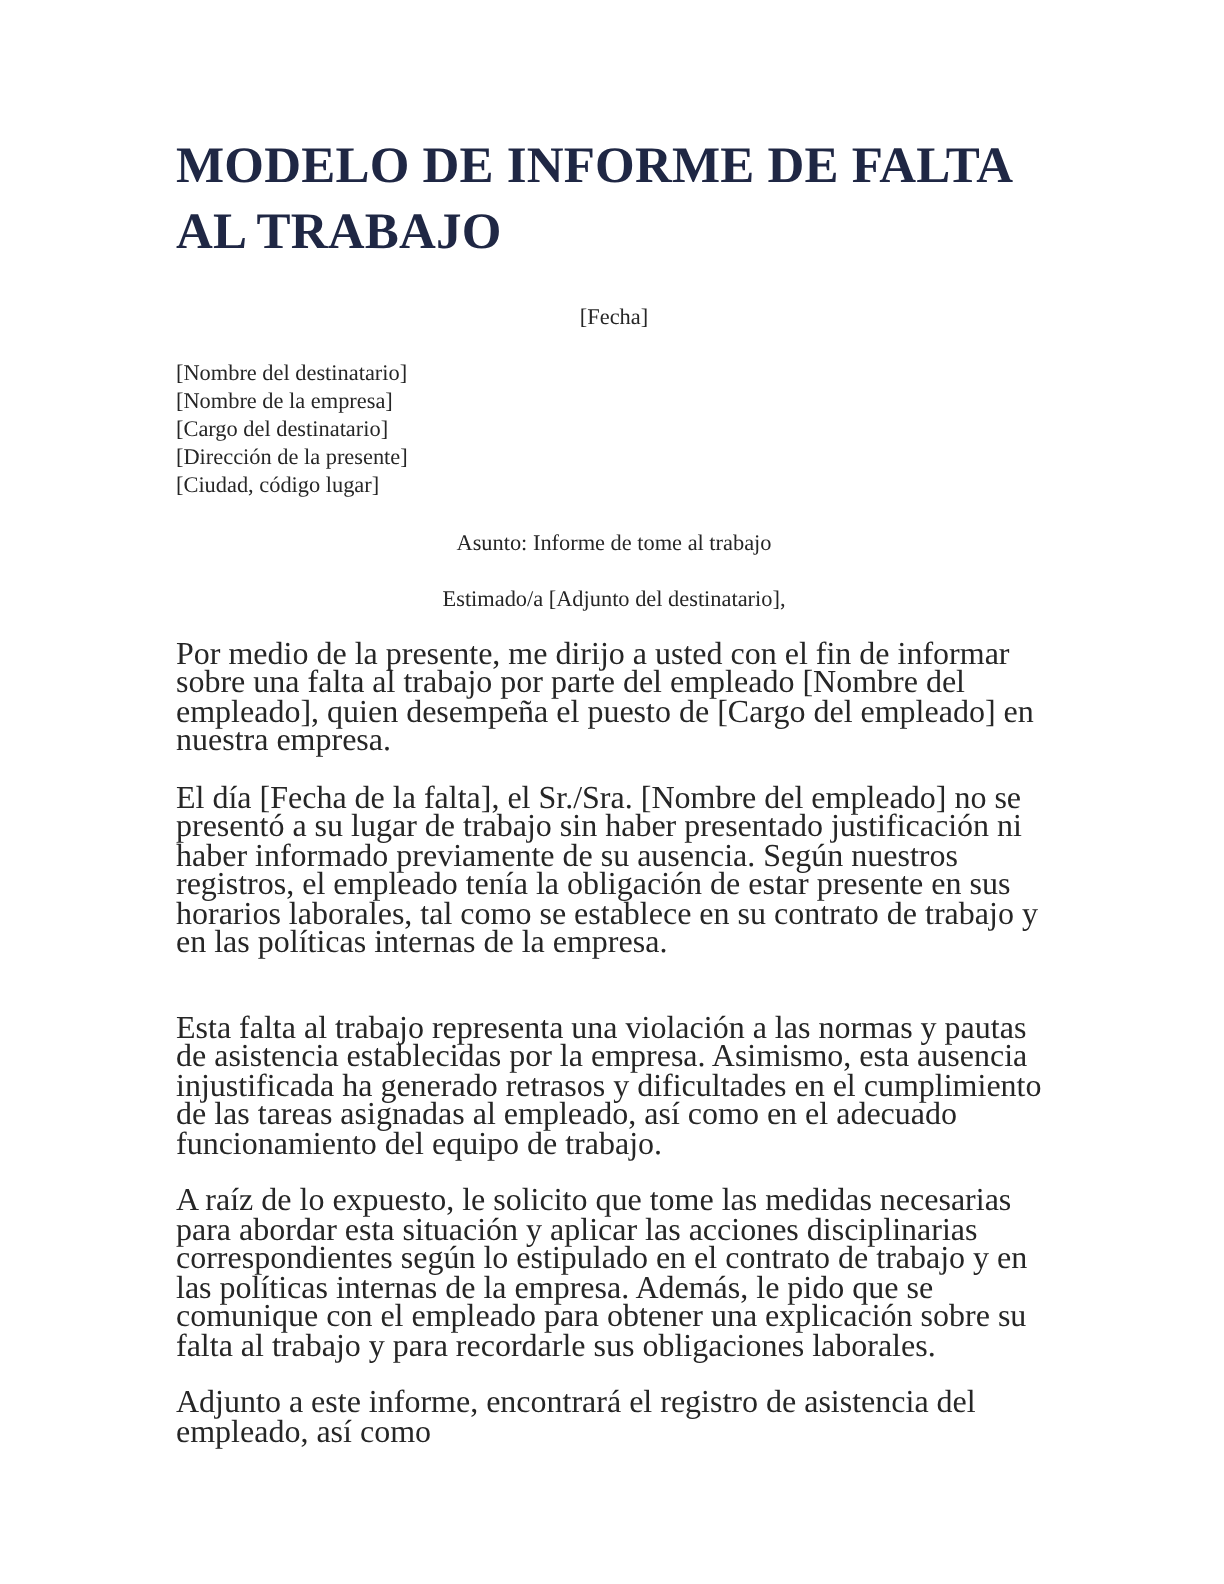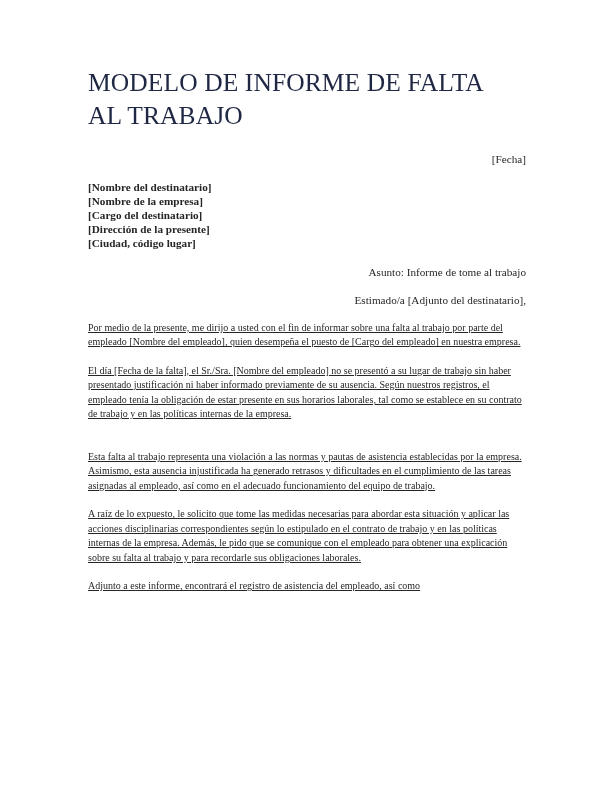--- a/index.html
+++ b/index.html
@@ -26,55 +26,53 @@
   }
   .content {
     position: absolute;
     left: 88px;
     top: 66px;
     width: 438px;
   }
   .doc-title {
     color: #1f2744;
     font-family: "Liberation Serif", "DejaVu Serif", serif;
-    font-weight: normal;
+    font-weight: bold;
     font-size: 25.5px;
     line-height: 33px;
     letter-spacing: 0.1px;
     margin: 0 0 0 0;
     padding: 0;
     width: 420px;
   }
   .block {
     color: #262626;
     font-size: 11.2px;
     line-height: 14.1px;
-    text-align: right;
+    text-align: center;
     margin: 0;
     padding: 0;
     font-family: Liberation Serif, serif;
   }
   .spacer-after-title { height: 20px; }
   .gap { height: 14px; }
   .addr-line {
     color: #262626;
     font-size: 11.2px;
     line-height: 14.1px;
     white-space: pre;
-    font-weight: bold;
   }
   p.para {
     color: #262626;
-    font-size: 10px;
+    font-size: 16px;
     line-height: 14.5px;
     margin: 0;
     padding: 0;
     text-align: left;
     width: 438px;
-    text-decoration: underline;
   }
 </style>
 </head>
 <body>
 
 <div class="page">
   <div class="content">
 
     <h1 class="doc-title">MODELO DE INFORME DE FALTA AL TRABAJO</h1>
 

